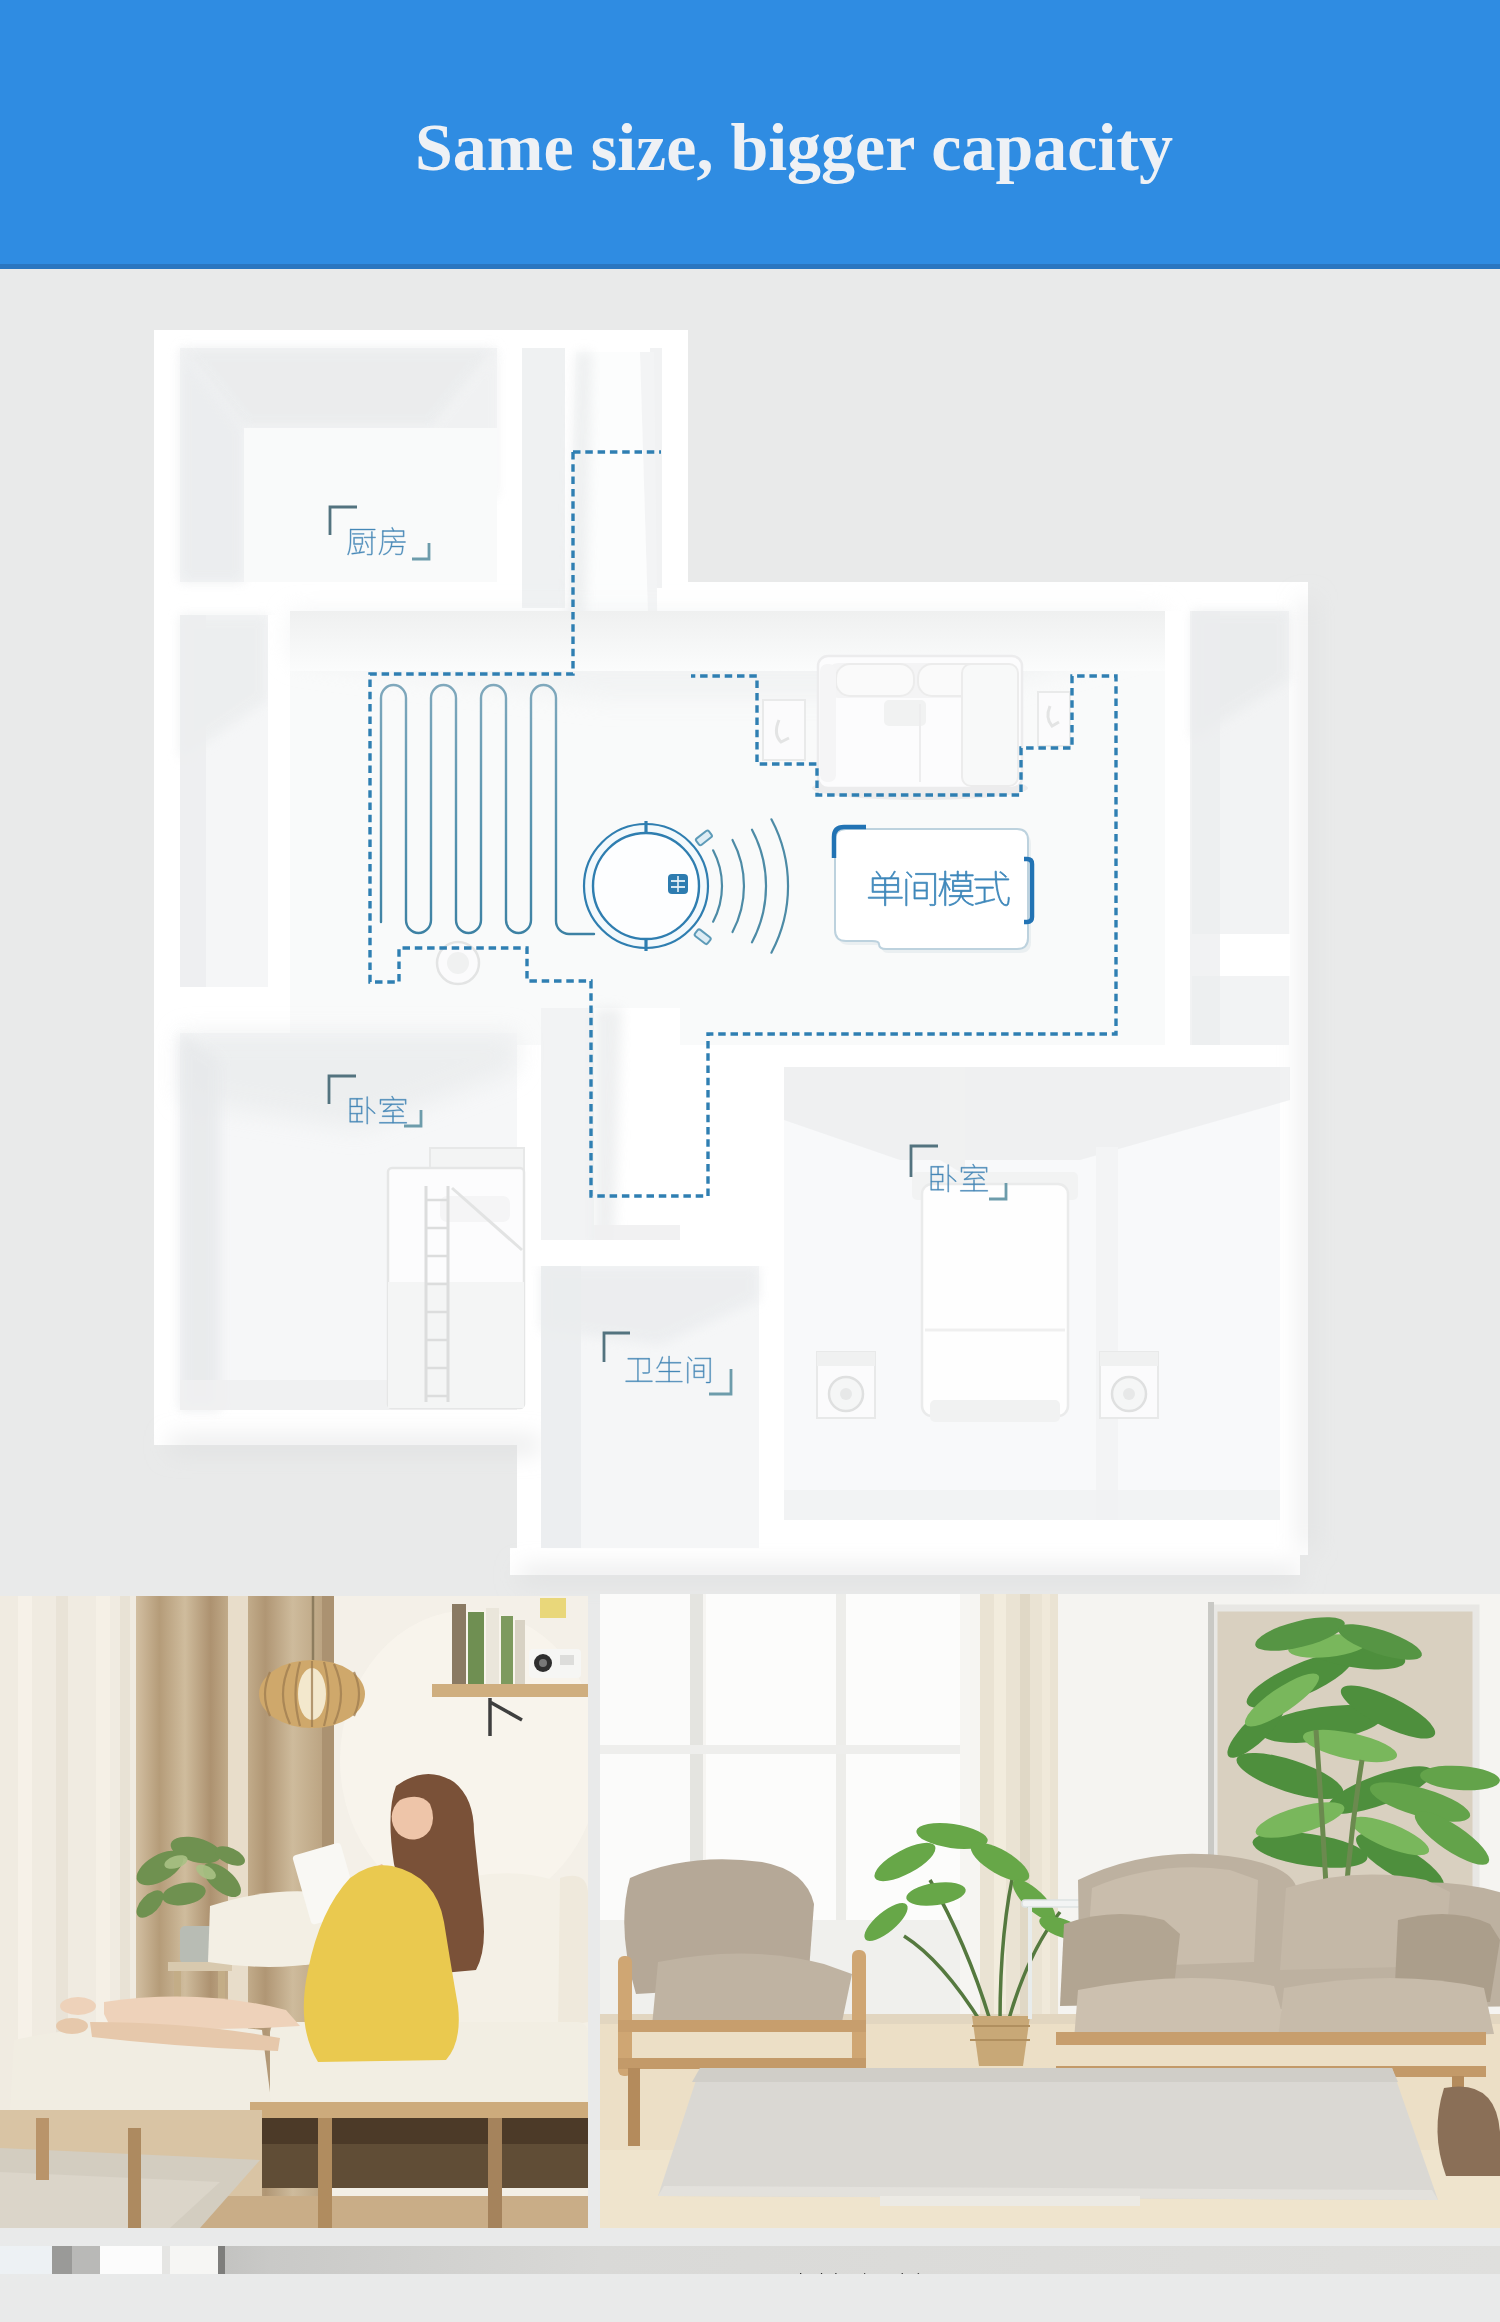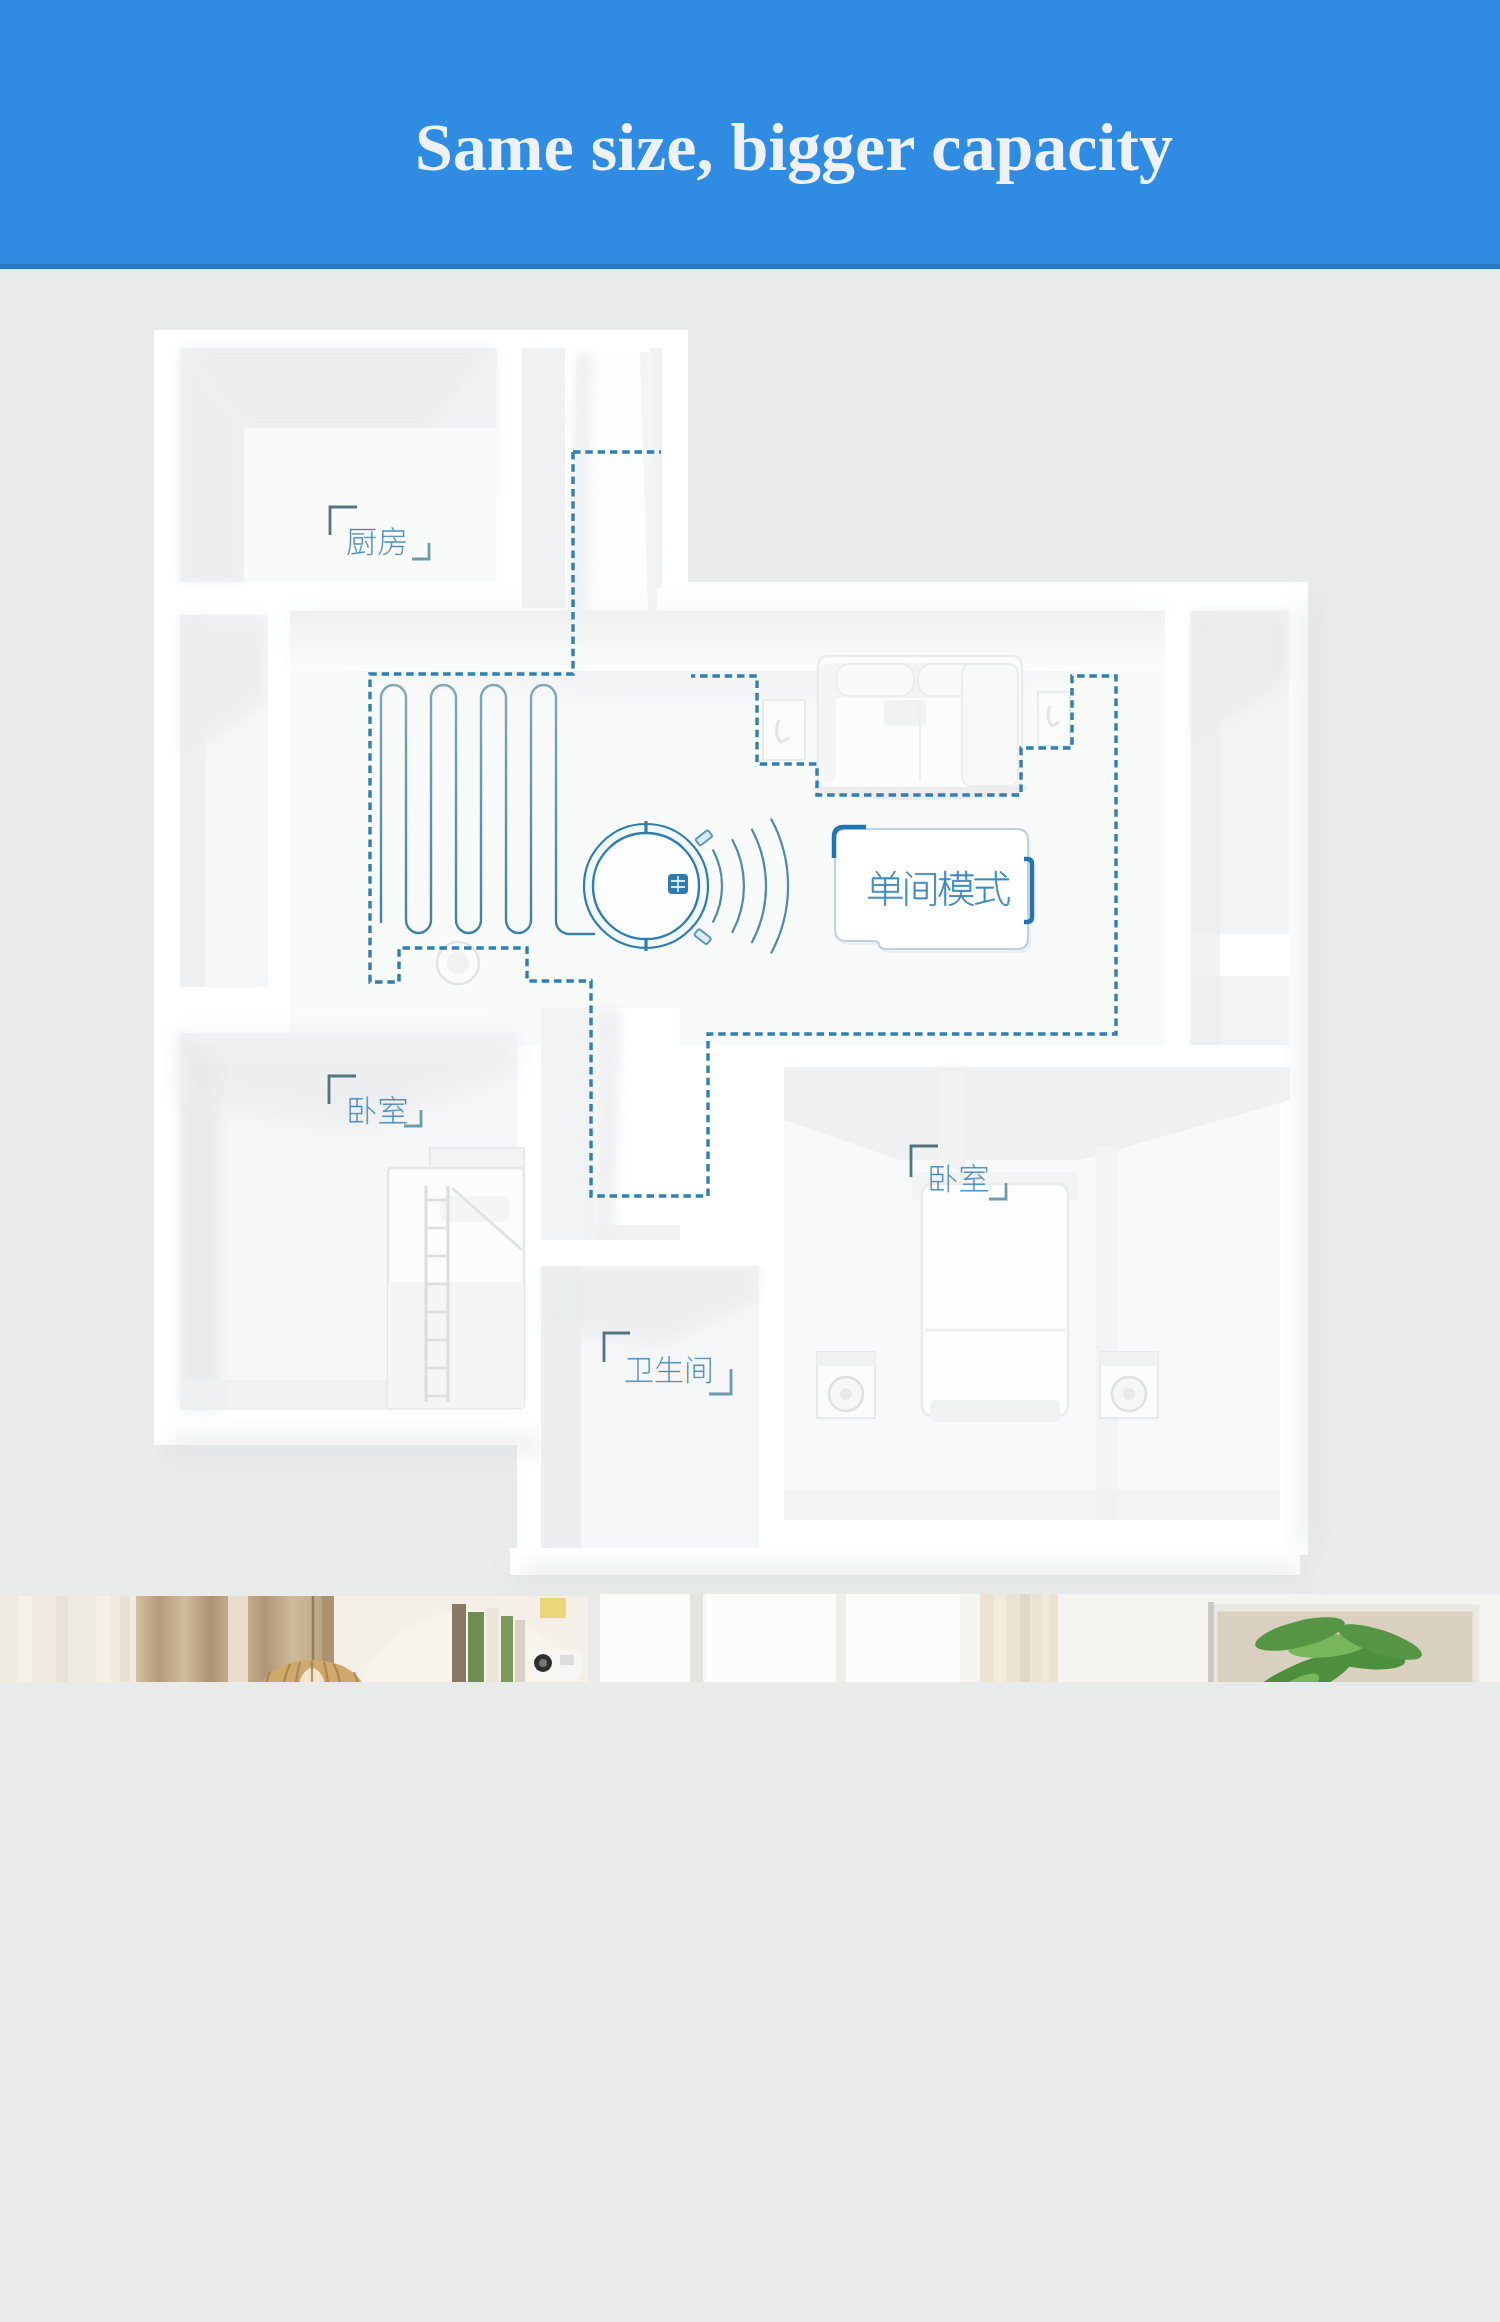--- a/index.html
+++ b/index.html
@@ -1,16 +1,16 @@
 <!DOCTYPE html>
 <html><head>
 <meta charset="utf-8">
 <style>
 html,body{margin:0;padding:0;background:#e9eaea;font-family:"Liberation Sans",sans-serif;}
-#page{position:relative;width:1500px;height:1682px;overflow:hidden;text-align:right;}
+#page{position:relative;width:1500px;height:2274px;overflow:hidden;text-align:right;}
 svg{display:block;position:absolute;top:0;left:0;}
 </style>
 </head>
 <body>
 <div id="page">
 <svg width="1500" height="2322" viewBox="0 0 1500 2322">
 <defs>
 <linearGradient id="ceilV" x1="0" y1="0" x2="0" y2="1">
   <stop offset="0" stop-color="#e6e7e8"></stop>
           <stop offset="0.45" stop-color="#f3f4f4"></stop>

